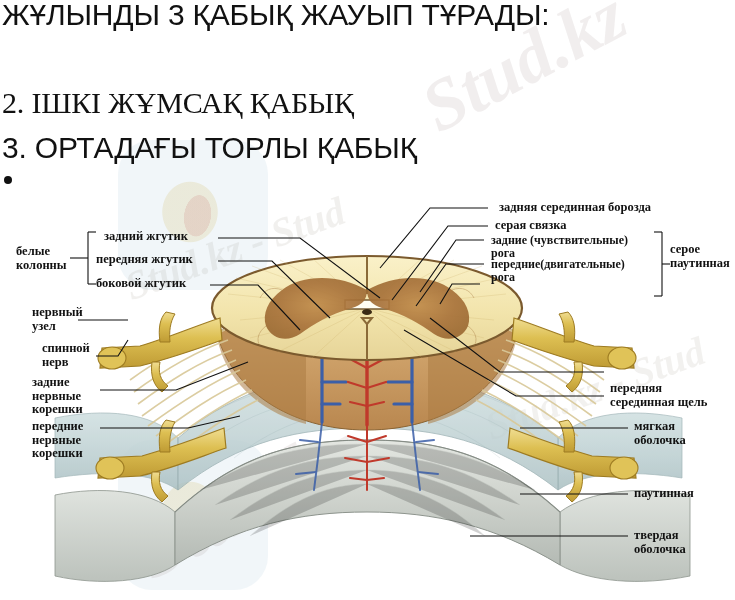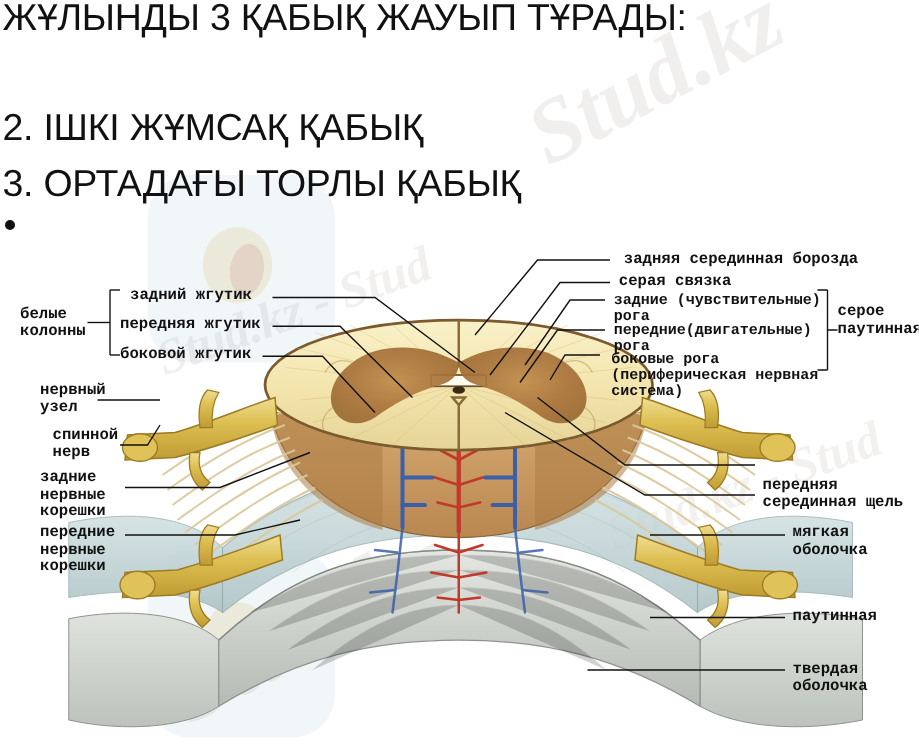--- a/index.html
+++ b/index.html
@@ -15,21 +15,21 @@
   
   #title-block{position:absolute;left:0;top:0;width:584px;height:190px;z-index:30;}
   .title-line{
     position:absolute;left:2px;
     font-size:30px;font-weight:400;color:#111;
     letter-spacing:-0.2px;white-space:nowrap;
     font-family:"Liberation Sans", sans-serif;
   }
   #t0{top:-2px;}
   #t1{top:42px;}
-  #t2{top:86px;}
+  #t2{top:86px;font-family:Liberation Serif, serif;}
   #t3{top:131px;}
   #bullet{position:absolute;left:4px;top:176px;width:8px;height:8px;background:#111;border-radius:50%;}
 
   
   .wm{position:absolute;z-index:2;pointer-events:none;user-select:none;}
   .wm-text{
     font-family:"Liberation Serif", serif;
     font-style:italic;font-weight:700;
     color:rgba(150,120,120,0.13);
     white-space:nowrap;
@@ -56,21 +56,21 @@
   }
   #wm-logo1{left:118px;top:140px;}
   #wm-logo2{left:118px;top:440px;}
 
   
   #illus{position:absolute;left:0;top:190px;width:735px;height:410px;z-index:10;}
 
   
   .lbl{
     position:absolute;z-index:25;
-    font-family:Liberation Mono, monospace;
+    font-family:Liberation Serif, serif;
     font-weight:700;font-size:12.5px;color:#111;
     line-height:13.5px;white-space:pre;
   }
   .lbl.sm{font-size:12px;line-height:13px;}
 
   
   #leaders{position:absolute;left:0;top:0;width:735px;height:600px;z-index:22;pointer-events:none;}
 </style>
 </head>
 <body>
@@ -379,23 +379,20 @@
   <div class="lbl" style="left:32px;top:420px;">передние
 нервные
 корешки</div>
 
   <div class="lbl" style="left:499px;top:201px;">задняя серединная борозда</div>
   <div class="lbl" style="left:495px;top:219px;">серая связка</div>
   <div class="lbl sm" style="left:491px;top:234px;">задние (чувствительные)
 рога</div>
   <div class="lbl sm" style="left:491px;top:258px;">передние(двигательные)
 рога</div>
-  <div class="lbl sm" style="left:489px;top:281px;">боковые рога
-(периферическая нервная
-система)</div>
   <div class="lbl" style="left:670px;top:243px;">серое
 паутинная</div>
   <div class="lbl" style="left:610px;top:382px;">передняя
 серединная щель</div>
   <div class="lbl" style="left:634px;top:420px;">мягкая
 оболочка</div>
   <div class="lbl" style="left:634px;top:487px;">паутинная</div>
   <div class="lbl" style="left:634px;top:529px;">твердая
 оболочка</div>
 

